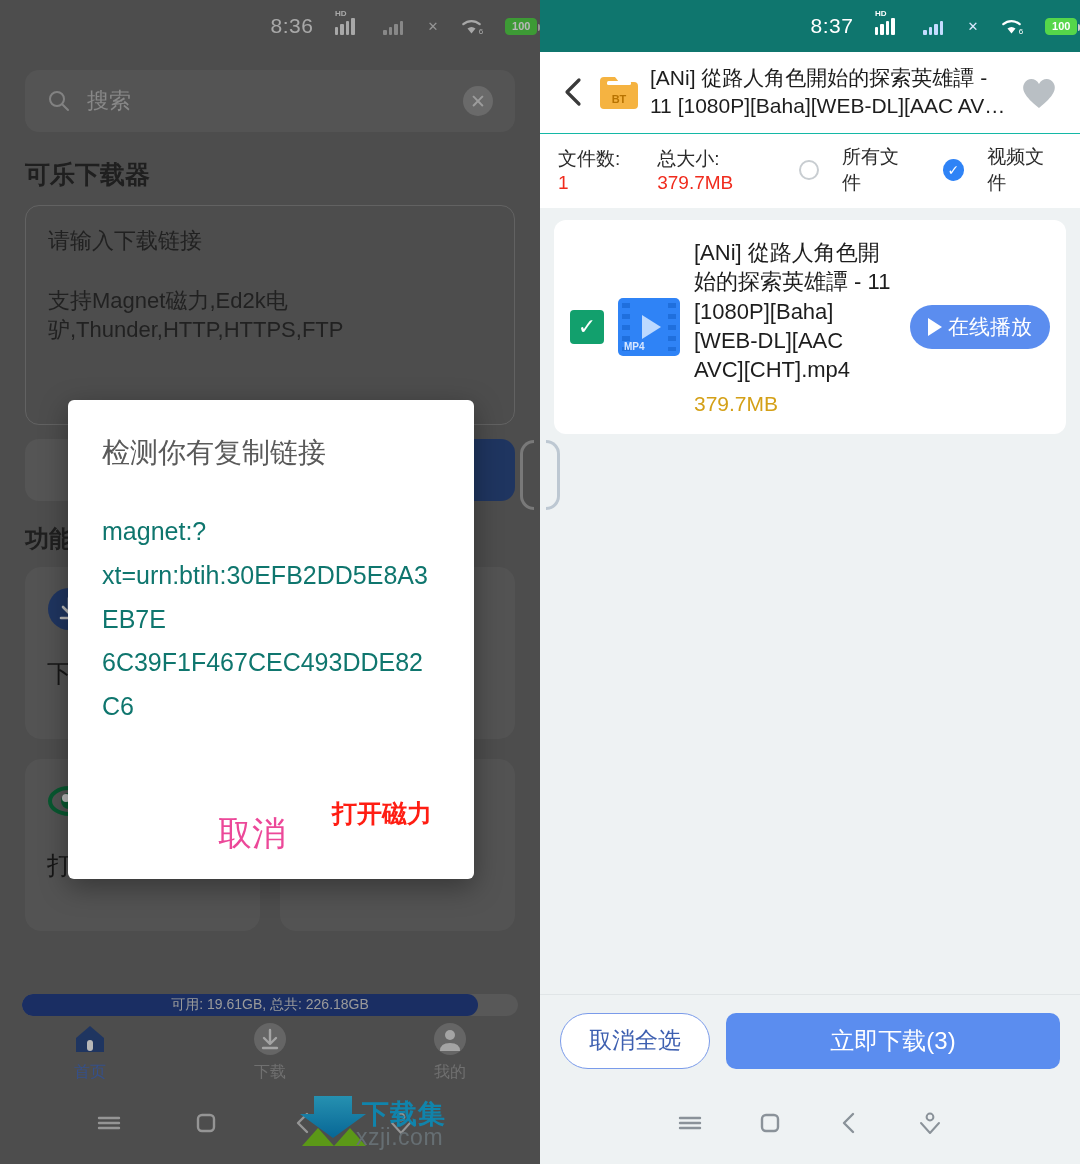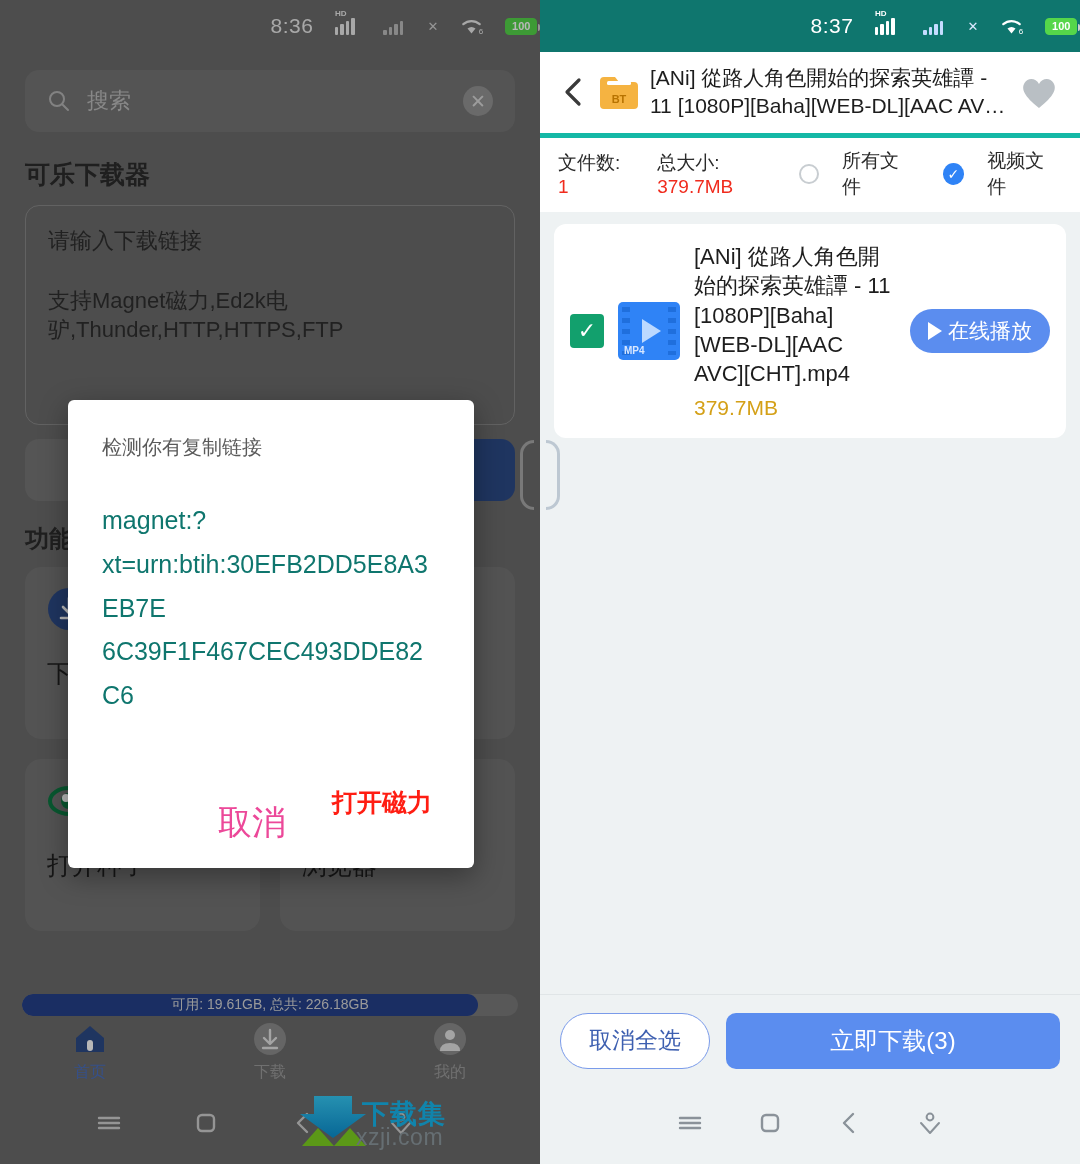--- a/index.html
+++ b/index.html
@@ -145,21 +145,21 @@
     position:absolute; left: 56px; top: 30px; font-size: 23px; color: #8e9aa0; letter-spacing: .5px;
   }
 
   
   .scrim { position:absolute; inset: 0; background: rgba(0,0,0,.28); }
   .dialog {
     position: absolute; left: 68px; top: 400px; width: 406px;
     background: #ffffff; border-radius: 6px; padding: 34px 34px 22px;
     box-shadow: 0 8px 28px rgba(0,0,0,.35);
   }
-  .dlg-title { font-size: 20px; color: #5a5a5a; }
+  .dlg-title { font-size: 28px; color: #5a5a5a; }
   .dlg-body { margin-top: 38px; font-size: 25px; color: #0f766e; line-height: 1.75; word-break: break-all; }
   .dlg-actions { margin-top: 42px; display:flex; justify-content:flex-end; align-items:center; gap: 46px; padding-right: 8px; }
   .dlg-cancel { font-size: 34px; color: #ec4899; margin-top: 40px; }
   .dlg-confirm { font-size: 25px; color: #ff1d12; font-weight: 600; }
 
   
   .phone-right {
     position: relative; width: 540px; height: 1164px;
     background: #eef2f3; overflow:hidden;
   }
@@ -181,21 +181,21 @@
   .bt-folder {
     width: 42px; height: 38px; flex:none; position: relative;
   }
   .r-title {
     flex: 1; font-size: 21px; color: #1d1d1d; line-height: 1.32;
     display:-webkit-box; -webkit-line-clamp: 2; -webkit-box-orient: vertical; overflow:hidden;
   }
   .r-heart { width: 46px; flex:none; display:flex; align-items:center; justify-content:center; }
 
   .r-meta {
-    background:#ffffff; border-top: 5px solid #14b8a6;
+    background:#ffffff; border-top: 1px solid #14b8a6;
     padding: 10px 18px 12px; display:flex; align-items:center; font-size: 19px; color:#2b2b2b;
   }
   .meta-count { margin-right: 22px; }
   .meta-count b, .meta-size b { color: #f02b1d; font-weight: normal; }
   .r-filters { margin-left: auto; display:flex; align-items:center; gap: 26px; }
   .filter { display:flex; align-items:center; gap: 23px; font-size: 19px; color:#2b2b2b; }
   .radio-off { width: 20px; height: 20px; border: 2px solid #c8cdd1; border-radius: 50%; }
   .radio-on {
     width: 22px; height: 22px; border-radius: 50%; background: #2f83f6;
     display:flex; align-items:center; justify-content:center; color:#fff; font-size: 14px; line-height:1;

